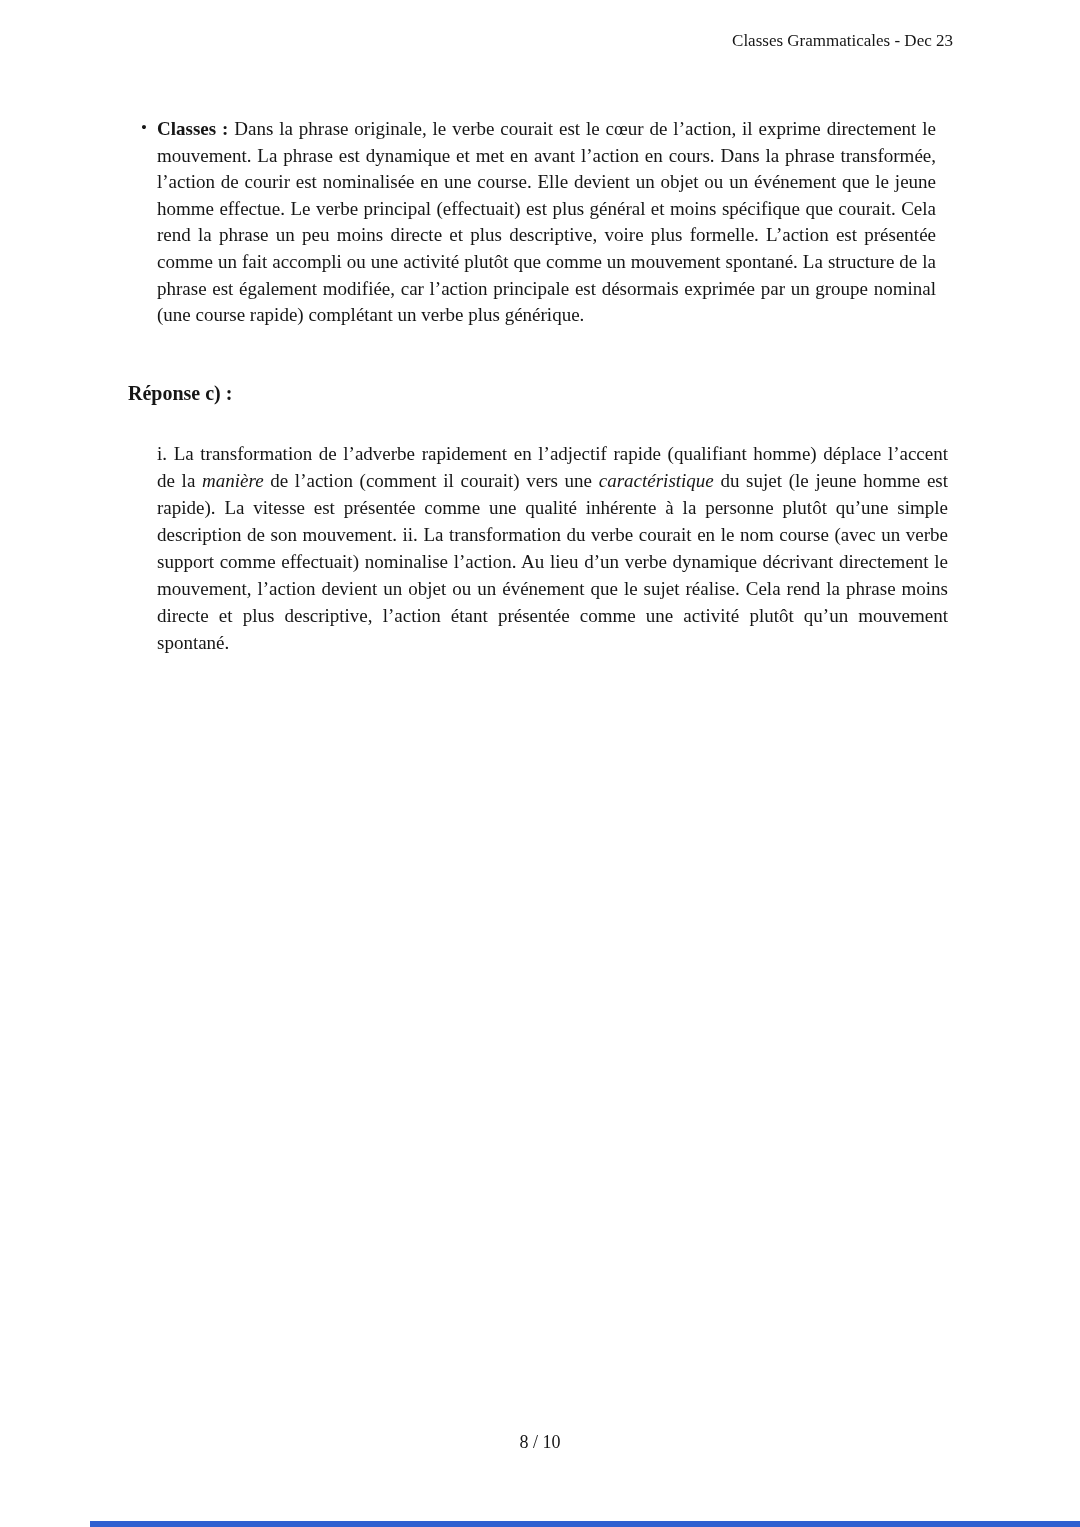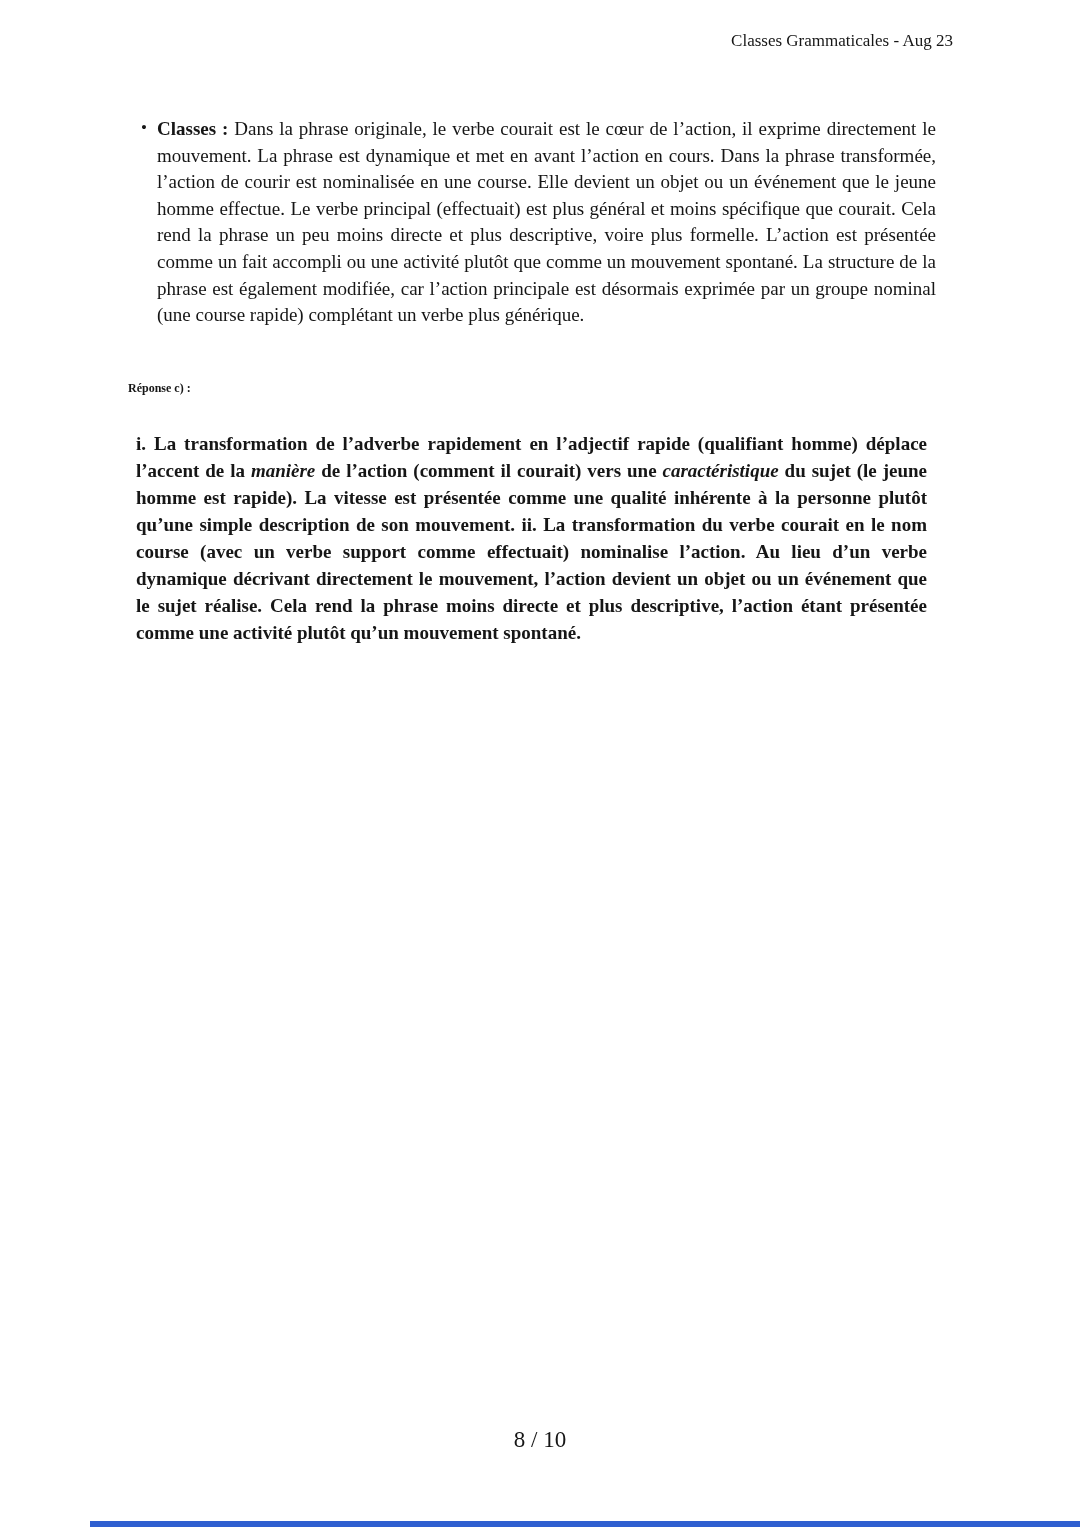--- a/index.html
+++ b/index.html
@@ -45,56 +45,55 @@
     position: absolute;
     left: 13px;
     top: -1px;
     font-size: 17px;
   }
   .bullet-label {
     font-weight: bold;
   }
   .section-heading {
     margin-top: 52px;
-    font-size: 12px;
+    font-size: 20px;
     font-weight: bold;
     line-height: 1.2;
   }
   .answer-paragraph {
     margin-top: 35px;
-    margin-left: 8px;
+    margin-left: 29px;
     width: 791px;
     font-size: 19px;
     line-height: 27px;
     text-align: justify;
-    font-weight: bold;
   }
   .answer-paragraph .italic { font-style: italic; }
   .page-number {
     position: absolute;
     bottom: 74px;
     left: 0;
     width: 1080px;
     text-align: center;
-    font-size: 23px;
+    font-size: 18px;
   }
   .bottom-bar {
     position: absolute;
     bottom: 0;
     left: 90px;
     right: 0;
     height: 6px;
   }
 </style>
 </head>
 <body>
 
 <div class="page">
 
-  <div class="running-header">Classes Grammaticales - Aug 23</div>
+  <div class="running-header">Classes Grammaticales - Dec 23</div>
 
   <div class="content">
 
     <div class="bullet-item">
       <span class="bullet-marker">•</span><span class="bullet-label">Classes :</span>
       <span>Dans la phrase originale, le verbe courait est le cœur de l’action, il exprime directement le mouvement. La phrase est dynamique et met en avant l’action en cours. Dans la phrase transformée, l’action de courir est nominalisée en une course. Elle devient un objet ou un événement que le jeune homme effectue. Le verbe principal (effectuait) est plus général et moins spécifique que courait. Cela rend la phrase un peu moins directe et plus descriptive, voire plus formelle. L’action est présentée comme un fait accompli ou une activité plutôt que comme un mouvement spontané. La structure de la phrase est également modifiée, car l’action principale est désormais exprimée par un groupe nominal (une course rapide) complétant un verbe plus générique.</span>
     </div>
 
     <div class="section-heading">Réponse c) :</div>
 

